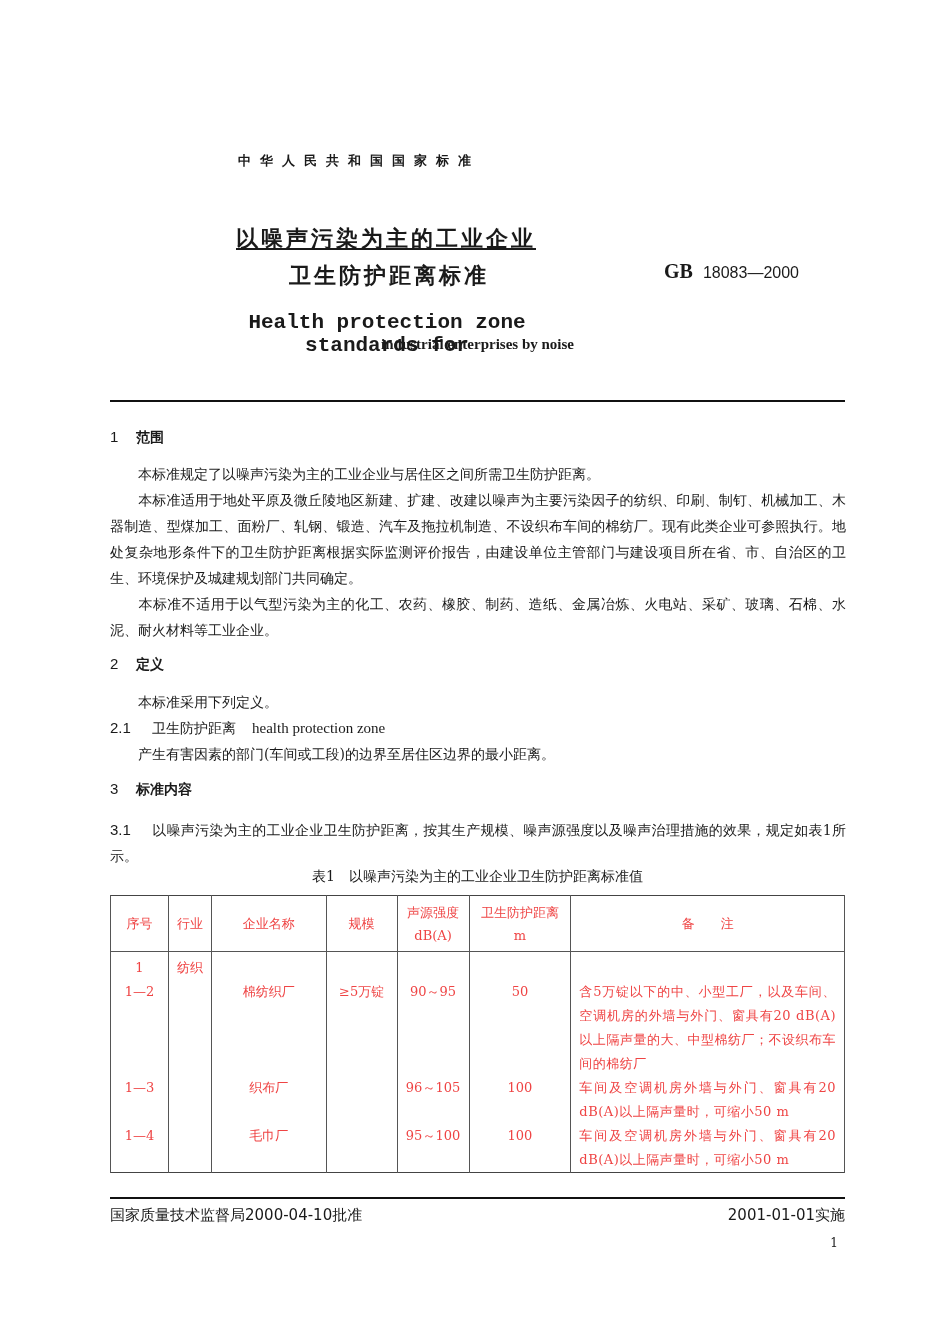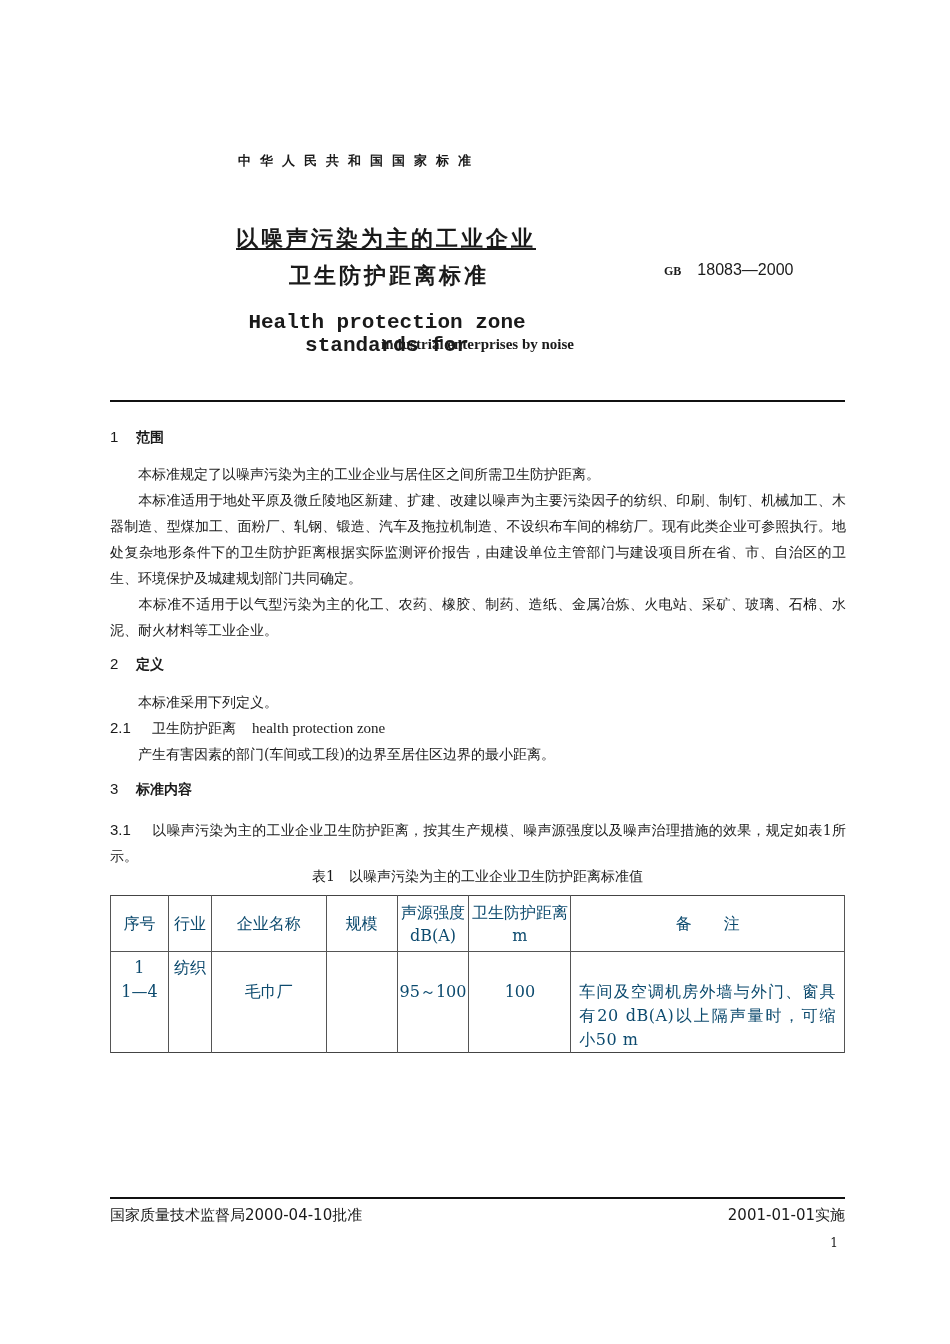--- a/index.html
+++ b/index.html
@@ -8,37 +8,37 @@
     font-family: "DejaVu Serif", "Liberation Serif", serif;
     color: #1a1a1a;
   }
   .abs { position: absolute; }
   .sans { font-family: "DejaVu Sans", "Liberation Sans", sans-serif; }
 
   #national-std { left: 238px; top: 152px; font-size: 13px; letter-spacing: 9px; font-weight: bold; }
   #title-line1 { left: 236px; top: 224px; font-size: 22px; letter-spacing: 3px; font-weight: bold; text-decoration: underline; }
   #title-line2 { left: 289px; top: 261px; font-size: 22px; letter-spacing: 3px; font-weight: bold; }
   #std-number { left: 664px; top: 260px; font-size: 16px; }
-  #std-number .gb { font-family: "Liberation Serif", serif; font-weight: bold; font-size: 12px; margin-right: 16px; }
+  #std-number .gb { font-family: "Liberation Serif", serif; font-weight: bold; font-size: 20px; margin-right: 10px; }
   #std-number .num { font-family: "Liberation Sans", sans-serif; font-size: 16px; }
   #en-title1 { left: 200px; width: 374px; text-align: center; top: 311px; font-family: Liberation Mono, monospace; font-weight: bold; font-size: 21px; }
   #en-title2 { left: 200px; width: 374px; text-align: right; top: 336px; font-family: "Liberation Serif", serif; font-weight: bold; font-size: 15px; }
 
   .hr-top { left: 110px; width: 735px; top: 400px; height: 2px; background: #111; }
 
   .sec-head { font-family: "DejaVu Sans", "Liberation Sans", sans-serif; font-size: 14px; font-weight: bold; }
   .sec-head .num { font-weight: normal; display: inline-block; width: 26px; font-family: "Liberation Sans", sans-serif; font-size: 15px;}
   .para { left: 110px; width: 736px; font-size: 14px; line-height: 26px; text-align: justify; }
   .para .indent { display: inline-block; width: 28px; }
 
   
   #table-caption { left: 110px; width: 735px; text-align: center; top: 868px; font-size: 14px; }
   #data-table {
     position: absolute; left: 110px; top: 895px; width: 735px;
-    border-collapse: collapse; font-size: 16px; color: #0c4a6e;
+    border-collapse: collapse; font-size: 13px; color: #ef4444;
     border: 1.5px solid #444;
   }
   #data-table th, #data-table td { border-left: 1px solid #555; border-right: 1px solid #555; padding: 0; }
   #data-table thead th { border-bottom: 1px solid #555; height: 55px; font-weight: normal; line-height: 23px; }
   #data-table td { vertical-align: top; text-align: center; line-height: 24px; }
   #data-table td.remark { text-align: justify; padding: 0 8px 0 8px; letter-spacing: 0.5px; }
   #data-table tbody tr:first-child td { padding-top: 4px; }
 
   .hr-bottom { left: 110px; width: 735px; top: 1197px; height: 2px; background: #111; }
   #approval { left: 110px; top: 1206px; font-size: 15px; font-family: "DejaVu Sans", "Liberation Sans", sans-serif; }
@@ -124,20 +124,38 @@
     <tr style="height:24px;">
       <td>1</td>
       <td>纺织</td>
       <td></td>
       <td></td>
       <td></td>
       <td></td>
       <td class="remark"></td>
     </tr>
     <tr>
+      <td>1—2</td>
+      <td></td>
+      <td>棉纺织厂</td>
+      <td>≥5万锭</td>
+      <td>90～95</td>
+      <td>50</td>
+      <td class="remark">含5万锭以下的中、小型工厂，以及车间、空调机房的外墙与外门、窗具有20 dB(A)以上隔声量的大、中型棉纺厂；不设织布车间的棉纺厂</td>
+    </tr>
+    <tr>
+      <td>1—3</td>
+      <td></td>
+      <td>织布厂</td>
+      <td></td>
+      <td>96～105</td>
+      <td>100</td>
+      <td class="remark">车间及空调机房外墙与外门、窗具有20 dB(A)以上隔声量时，可缩小50 m</td>
+    </tr>
+    <tr>
       <td>1—4</td>
       <td></td>
       <td>毛巾厂</td>
       <td></td>
       <td>95～100</td>
       <td>100</td>
       <td class="remark">车间及空调机房外墙与外门、窗具有20 dB(A)以上隔声量时，可缩小50 m</td>
     </tr>
   </tbody>
 </table>

